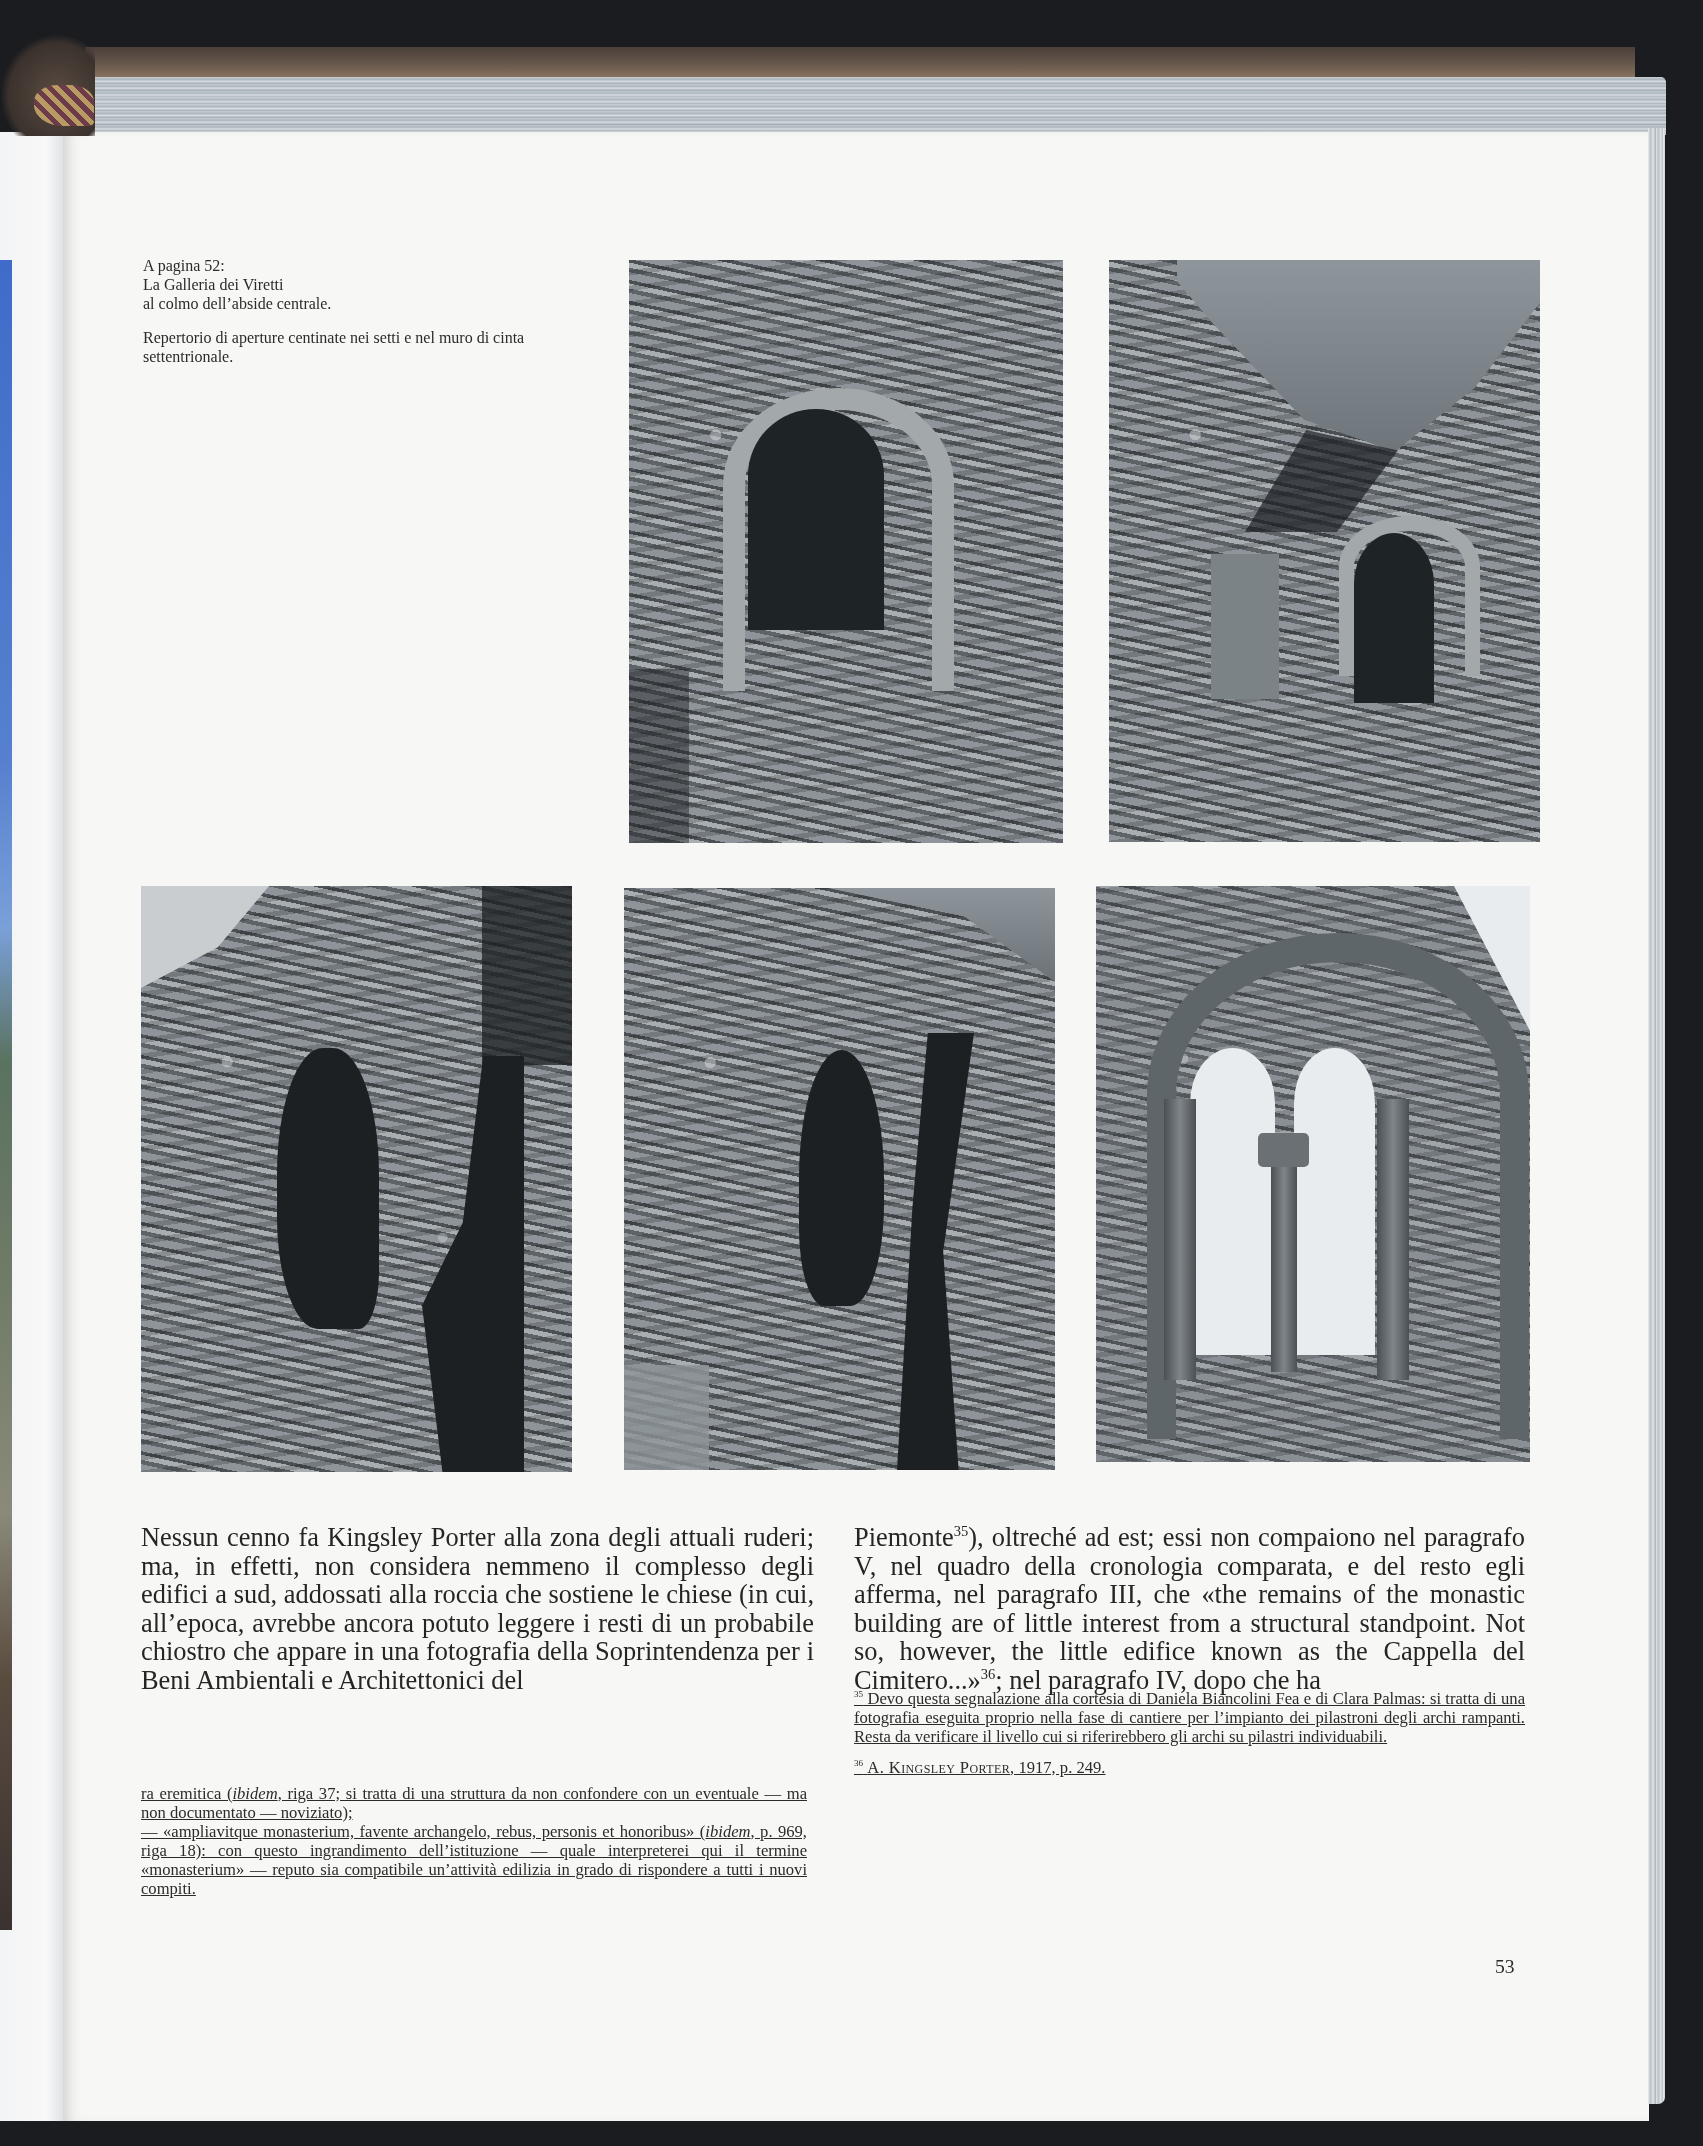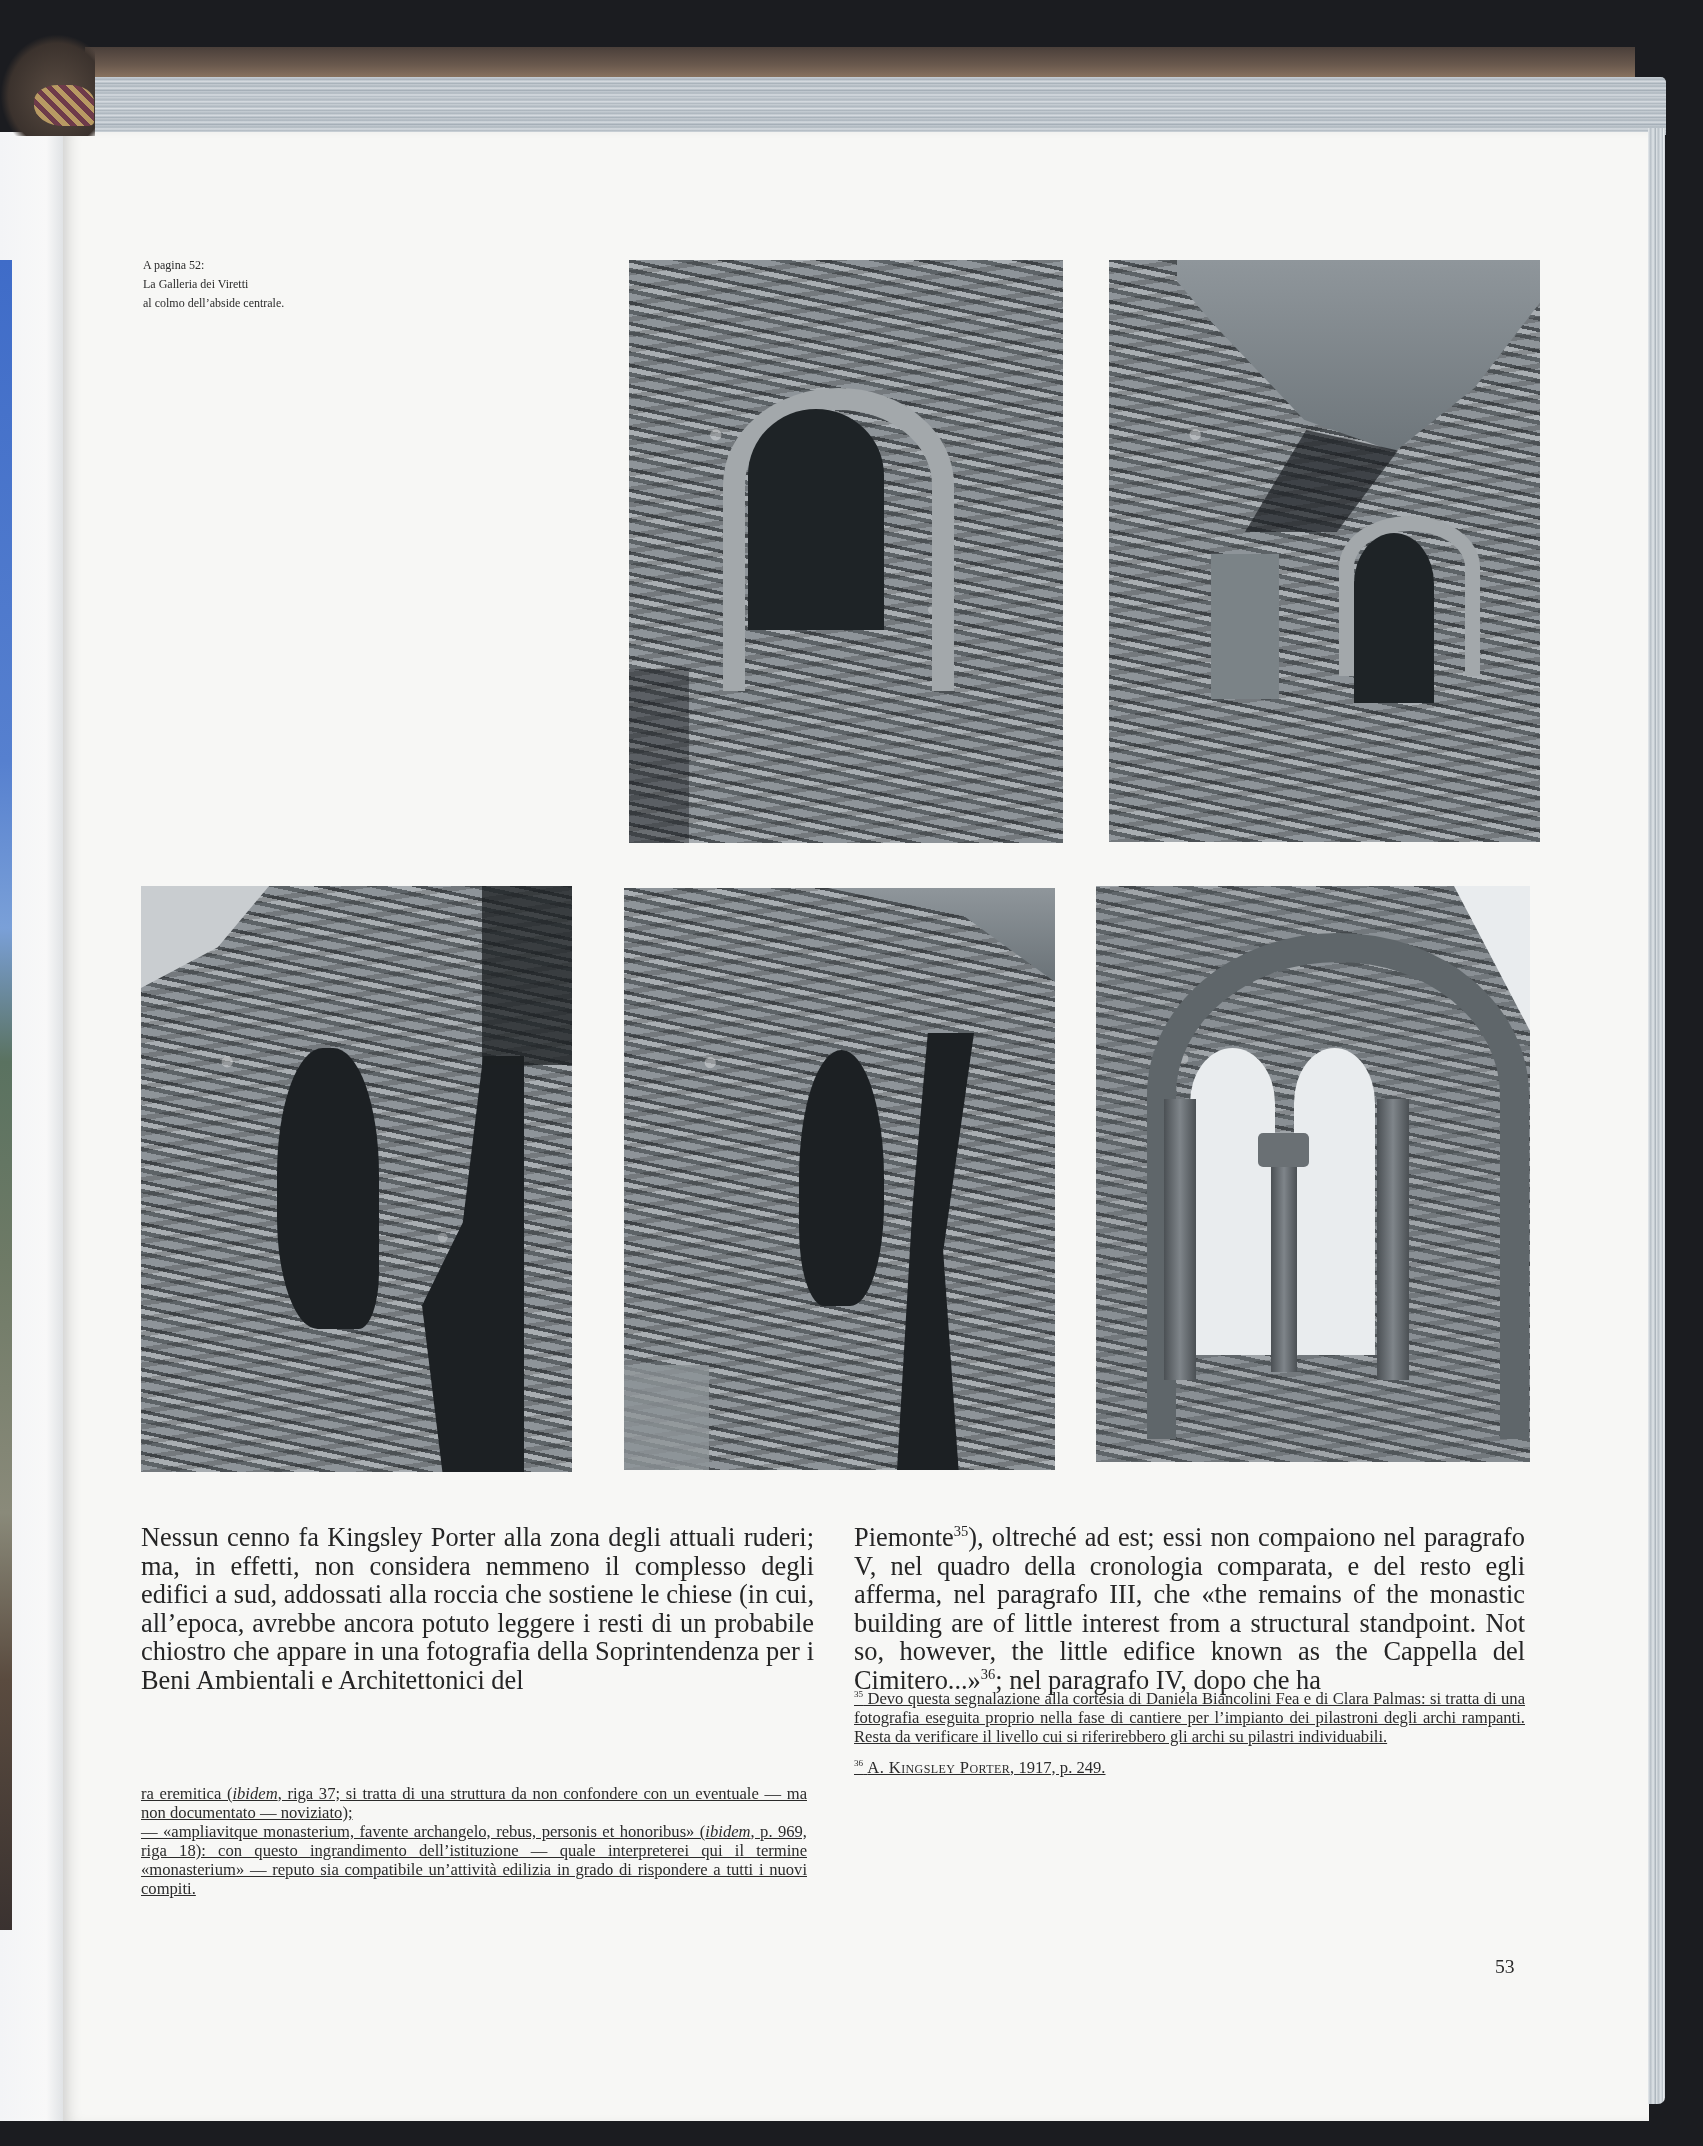--- a/index.html
+++ b/index.html
@@ -16,21 +16,21 @@
   .bookmark-ribbon { left:34px; top:85px; width:60px; height:41px; background:repeating-linear-gradient(45deg,#b89a63 0 5.1px,#6e3b4a 5.1px 10.2px); border-radius:40% 40% 10% 50%; }
 
   
   .left-page { left:0; top:132px; width:66px; height:1989px; background:linear-gradient(90deg,#f3f4f6,#f8f8f8 70%,#dcdfe2); }
   .left-photo { left:0; top:260px; width:12px; height:1670px;
     background:linear-gradient(180deg,#3f6cc8 0%,#5680cf 30%,#7aa0d8 40%,#5a7260 48%,#6e7a66 60%,#8a8a7a 75%,#5a4b3f 85%,#3a3230 100%); }
 
   
   .page { left:63px; top:132px; width:1586px; height:1989px; background:#f7f7f5; box-shadow:inset 12px 0 15.3px -8.5px rgba(0,0,0,0.18); }
 
-  .caption { left:143px; top:256px; width:443px; font-size:12px; line-height:19px; color:#2b2b2b; }
+  .caption { left:143px; top:256px; width:443px; font-size:16px; line-height:19px; color:#2b2b2b; }
   .caption p { margin:0 0 15.3px 0; }
 
   .photo { overflow:hidden; background:#6d7378; }
   .photo .stone { position:absolute; inset:0;
     background:
       radial-gradient(circle at 20% 30%, rgba(255,255,255,.35) 0 5.1px, transparent 6px),
       radial-gradient(circle at 70% 60%, rgba(255,255,255,.25) 0 4.3px, transparent 5.1px),
       repeating-linear-gradient(12deg, #8e9499 0 7.7px, #5d6367 7.7px 12px, #a8adb1 12px 17px, #4b5054 17px 20.4px),
       repeating-linear-gradient(-8deg, rgba(255,255,255,.15) 0 10.2px, rgba(0,0,0,.18) 10.2px 15.3px);
     background-blend-mode: normal, normal, multiply, normal; }
@@ -62,20 +62,21 @@
 <div class="abs page-stack-right"></div>
 <div class="abs bookmark"></div>
 <div class="abs bookmark-ribbon"></div>
 
 <div class="abs caption">
   <p>
     <span>A pagina 52:</span><br>
     <span>La Galleria dei Viretti</span><br>
     <span>al colmo dell’abside centrale.</span>
   </p>
+  <p>Repertorio di aperture centinate nei setti e nel muro di cinta settentrionale.</p>
 </div>
 
 <div class="abs photo" style="left:629px;top:260px;width:434px;height:583px;">
   <div class="stone"></div>
   <div class="archring" style="left:94px;top:128px;width:187px;height:281px;"></div>
   <div class="arch" style="left:119px;top:149px;width:136px;height:221px;"></div>
   <div class="shadow" style="left:0;top:409px;width:60px;height:175px;opacity:.45;"></div>
 </div>
 
 <div class="abs photo" style="left:1109px;top:260px;width:431px;height:582px;">

